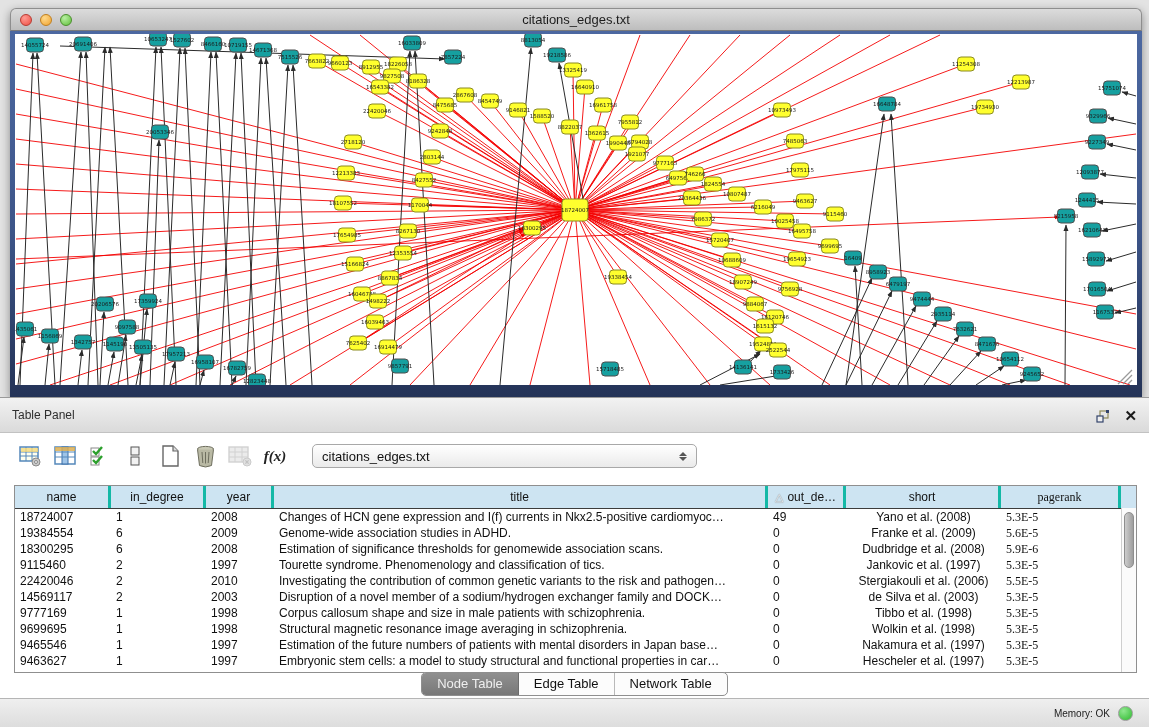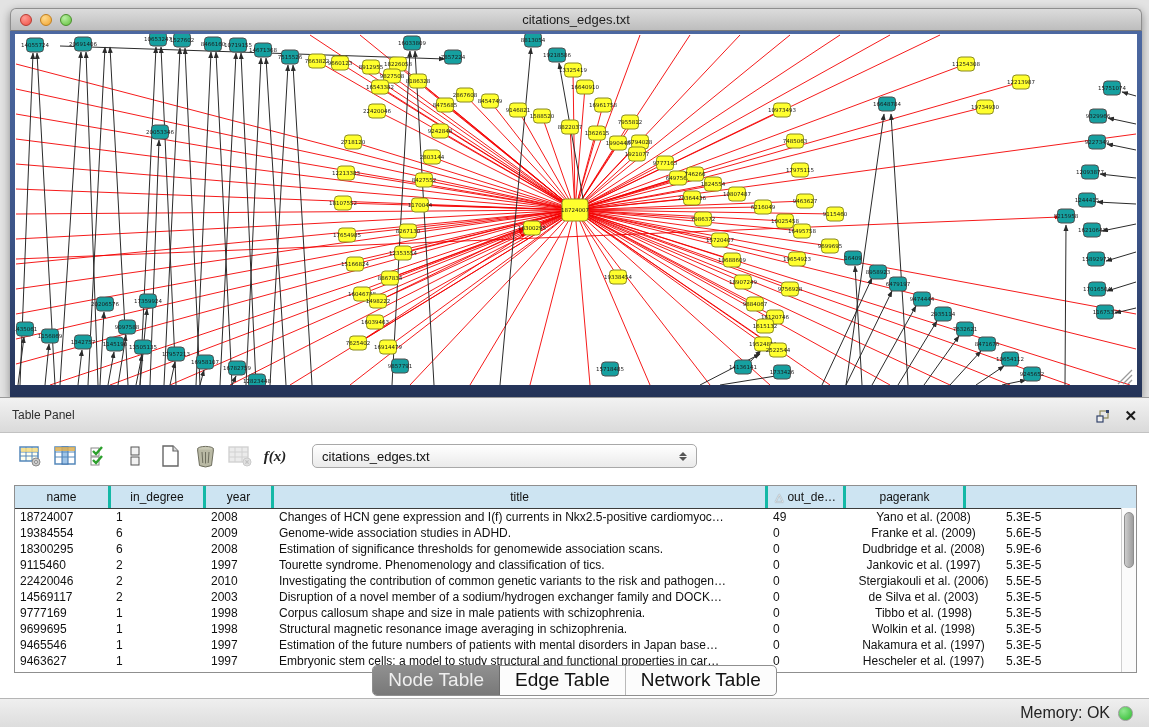--- a/index.html
+++ b/index.html
@@ -53,38 +53,38 @@
   .table-wrap{position:absolute;left:14px;top:87px;width:1123px;height:188px;
               background:#fff;border:1px solid #8f8f8f;box-sizing:border-box;overflow:hidden;}
   .thead{display:flex;height:22px;background:#cde4f2;border-bottom:1px solid #3c3c3c;}
   .th{font-size:12px;color:#111;display:flex;align-items:center;justify-content:center;
       border-right:3px solid #14b8a6;box-sizing:border-box;overflow:hidden;white-space:nowrap;}
   .th .sorticon{color:#fff;text-shadow:0 0 1px #333;margin-right:4px;font-size:11px;}
   .tr{display:flex;height:16px;}
   .td{font-size:12px;color:#101010;display:flex;align-items:center;padding:0 0 0 5px;
       box-sizing:border-box;overflow:hidden;white-space:nowrap;}
   .c0{width:96px;} .c1{width:95px;} .c2{width:68px;} .c3{width:494px;}
-  .c4{width:78px;} .c5{width:155px;} .c6{width:120px;}
+  .c4{width:78px;} .c5{width:155px;} .c6{width:120px;font-family:Liberation Serif, serif;}
   .td.c5{justify-content:center;padding:0;}
   .vscroll{position:absolute;right:0;top:22px;bottom:0;width:15px;background:#fbfbfb;
            border-left:1px solid #cfcfcf;box-sizing:border-box;}
   .vthumb{position:absolute;top:4px;left:2px;width:10px;height:56px;border-radius:6px;
           background:linear-gradient(90deg,#cdcdcd,#9e9e9e);border:1px solid #8e8e8e;box-sizing:border-box;}
 
   .tabs-row{position:absolute;left:0;right:0;bottom:31px;display:flex;justify-content:center;}
   .seg{display:flex;border:1px solid #8f8f8f;border-radius:5px;overflow:hidden;background:#fcfcfc;
        box-shadow:0 1px 0 rgba(255,255,255,.7);}
-  .tab{padding:3px 15px 4px 15px;font-size:19px;color:#111;border-right:1px solid #b9b9b9;}
+  .tab{padding:3px 15px 4px 15px;font-size:13px;color:#111;border-right:1px solid #b9b9b9;}
   .tab:last-child{border-right:none;}
   .tab.active{background:linear-gradient(#909090,#787878);color:#efefef;border-right:1px solid #6d6d6d;}
 
   .statusbar{position:absolute;left:0;right:0;bottom:0;height:29px;
              background:linear-gradient(#efefef,#dddddd);border-top:1px solid #b5b5b5;
              display:flex;align-items:center;justify-content:flex-end;gap:8px;
-             padding-right:16px;font-size:16px;color:#222;box-sizing:border-box;}
+             padding-right:16px;font-size:10px;color:#222;box-sizing:border-box;}
   .mem-dot{width:15px;height:15px;border-radius:50%;
            background:radial-gradient(circle at 35% 30%,#8fe88f,#2eb92e);
            border:1px solid #9a9a9a;box-sizing:border-box;}
 </style>
 </head>
 <body>
 
 <div class="net-window">
   <div class="titlebar">
     <div class="lights">
@@ -867,20 +867,21 @@
     </div>
   </div>
 
   <div class="table-wrap">
     <div class="thead">
         <div class="th c0">name</div>
         <div class="th c1">in_degree</div>
         <div class="th c2">year</div>
         <div class="th c3">title</div>
         <div class="th c4"><span class="sorticon">△</span>out_de…</div>
+        <div class="th c5">short</div>
         <div class="th c6">pagerank</div>
       </div>
     <div>
         <div class="tr">
           <div class="td c0">18724007</div>
           <div class="td c1">1</div>
           <div class="td c2">2008</div>
           <div class="td c3">Changes of HCN gene expression and I(f) currents in Nkx2.5-positive cardiomyoc…</div>
           <div class="td c4">49</div>
           <div class="td c5">Yano et al. (2008)</div>

